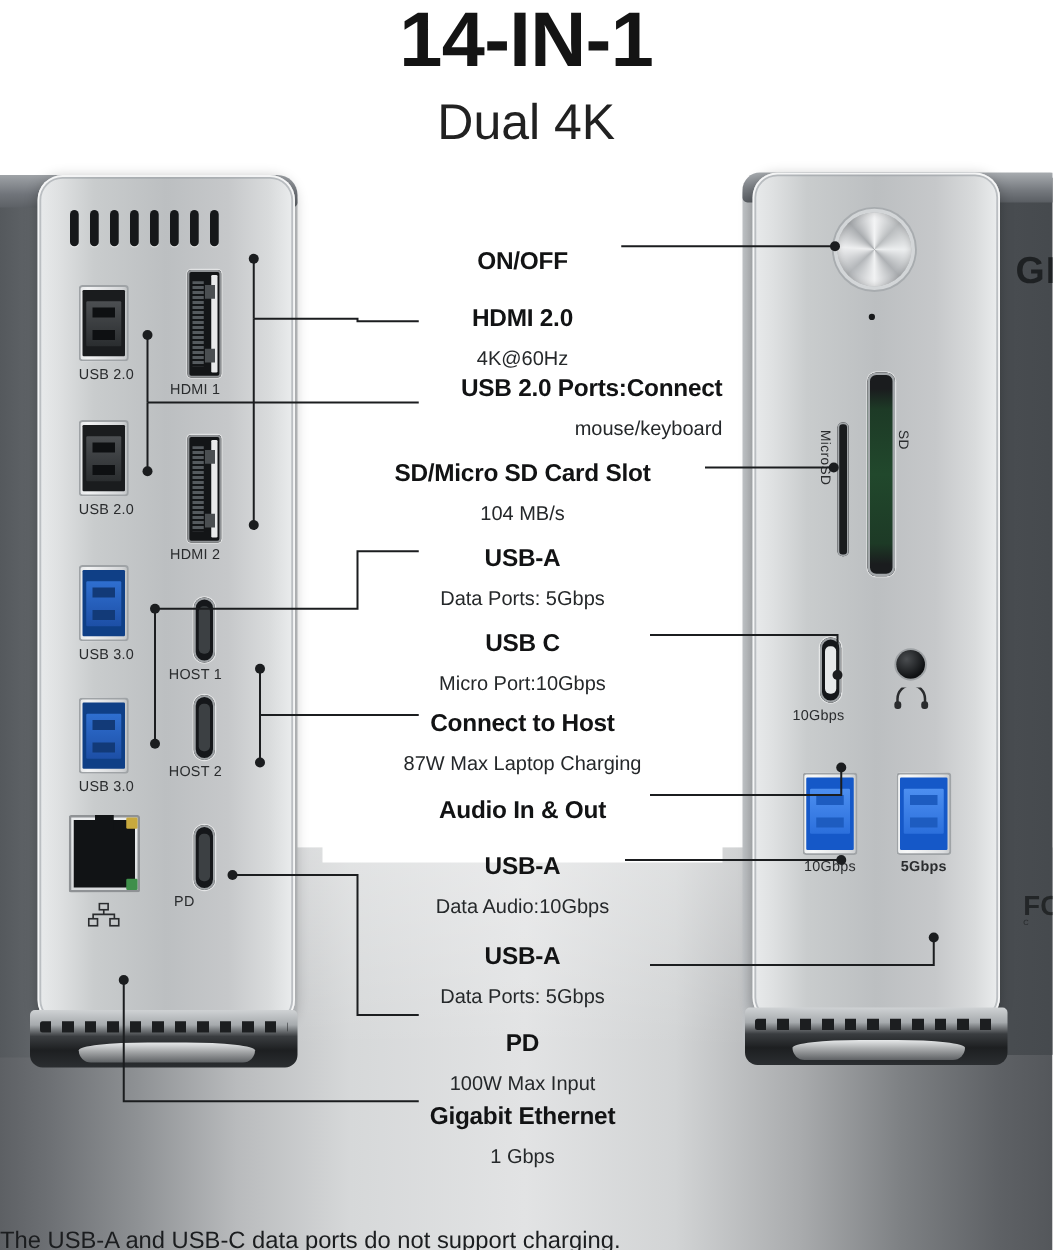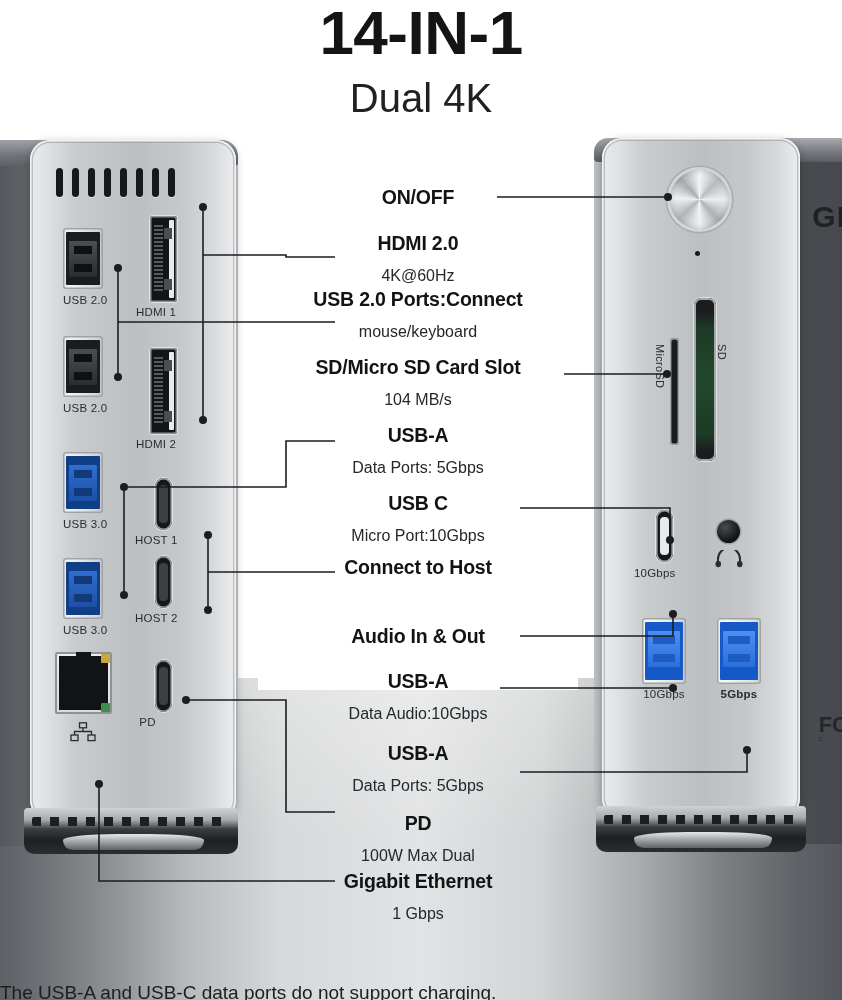--- a/index.html
+++ b/index.html
@@ -364,21 +364,21 @@
     font-size: 22px; font-weight: 700;
     color: #1e2022;
     opacity: 0.85;
     line-height: 1;
   }
   .fcc-mark small { display: block; font-size: 6px; font-weight: 400; letter-spacing: .3px; }
 
   
   #callouts {
     position: absolute;
-    left: 258px; width: 320px; top: 0; height: 744px;
+    left: 258px; width: 320px; top: 12px; height: 744px;
     z-index: 30;
   }
   .callout {
     position: absolute;
     left: 0; width: 320px;
     text-align: center;
   }
   .callout .c-title {
     font-size: 19.5px;
     font-weight: 700;
@@ -659,21 +659,21 @@
     <div class="callout" style="top:186px;">
       <div class="c-title">ON/OFF</div>
       <div class="c-sub"></div>
     </div>
 
     <div class="callout" style="top:232px;">
       <div class="c-title">HDMI 2.0</div>
       <div class="c-sub">4K@60Hz</div>
     </div>
 
-    <div class="callout" style="top:288px;">
+    <div class="callout" style="top:288px;text-align:right;">
       <div class="c-title">USB 2.0 Ports:Connect</div>
       <div class="c-sub">mouse/keyboard</div>
     </div>
 
     <div class="callout" style="top:356px;">
       <div class="c-title">SD/Micro SD Card Slot</div>
       <div class="c-sub">104 MB/s</div>
     </div>
 
     <div class="callout" style="top:424px;">
@@ -681,40 +681,41 @@
       <div class="c-sub">Data Ports: 5Gbps</div>
     </div>
 
     <div class="callout" style="top:492px;">
       <div class="c-title">USB C</div>
       <div class="c-sub">Micro Port:10Gbps</div>
     </div>
 
     <div class="callout" style="top:556px;">
       <div class="c-title">Connect to Host</div>
+      <div class="c-sub">87W Max Laptop Charging</div>
     </div>
 
     <div class="callout" style="top:625px;">
       <div class="c-title">Audio In &amp; Out</div>
       <div class="c-sub"></div>
     </div>
 
     <div class="callout" style="top:670px;">
       <div class="c-title">USB-A</div>
       <div class="c-sub">Data Audio:10Gbps</div>
     </div>
 
     <div class="callout" style="top:742px;">
       <div class="c-title">USB-A</div>
       <div class="c-sub">Data Ports: 5Gbps</div>
     </div>
 
     <div class="callout" style="top:812px;">
       <div class="c-title">PD</div>
-      <div class="c-sub">100W Max Dual</div>
+      <div class="c-sub">100W Max Input</div>
     </div>
 
     <div class="callout" style="top:870px;">
       <div class="c-title">Gigabit Ethernet</div>
       <div class="c-sub">1 Gbps</div>
     </div>
 
   </div>
 
   <div class="footer-note">The USB-A and USB-C data ports do not support charging.</div>

